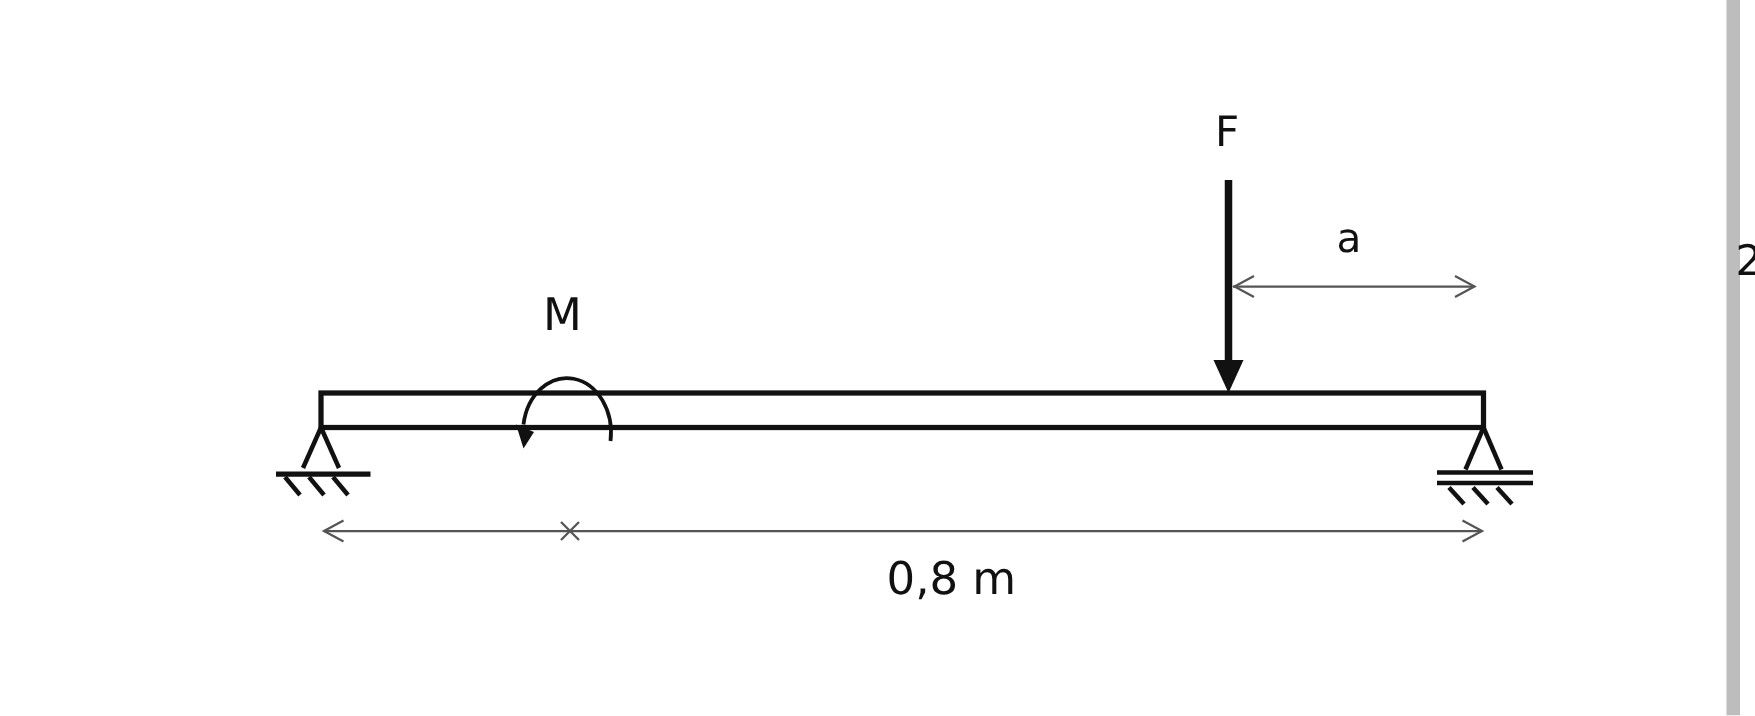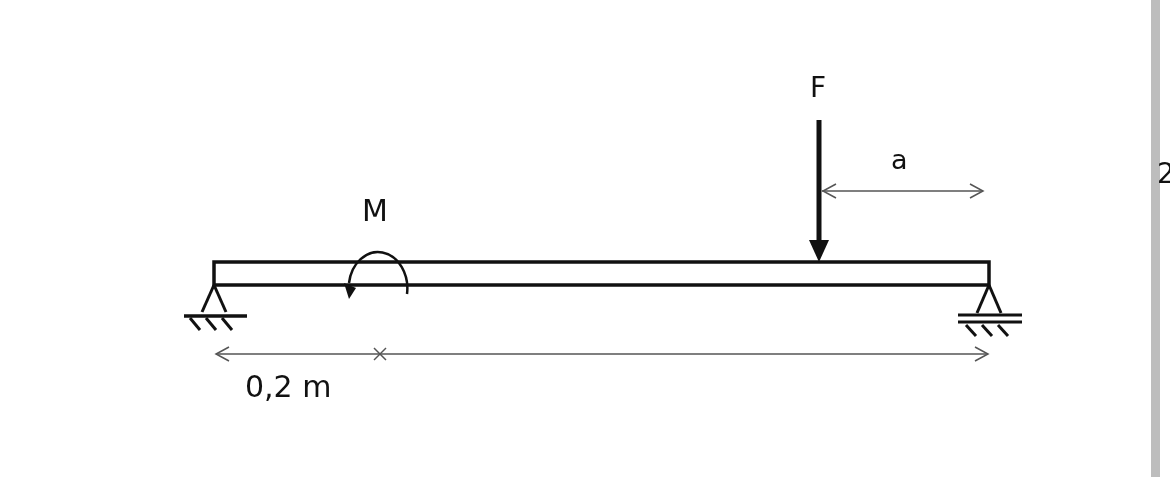--- a/index.html
+++ b/index.html
@@ -64,17 +64,17 @@
       <polyline points="229,347 216,354 229,361"></polyline>
       <polyline points="975,347 988,354 975,361"></polyline>
       <line x1="374" y1="348" x2="386" y2="360"></line>
       <line x1="386" y1="348" x2="374" y2="360"></line>
     </g>
   </svg>
 
   <span class="lbl lbl-F">F</span>
   <span class="lbl lbl-a">a</span>
   <span class="lbl lbl-M">M</span>
-  <span class="lbl lbl-d1">0,2 m</span>
+  <span class="lbl lbl-d2">0,8 m</span>
 </div>
 
 <div class="right-bar"></div>
 <span class="page-num">2</span>
 
 </body></html>

